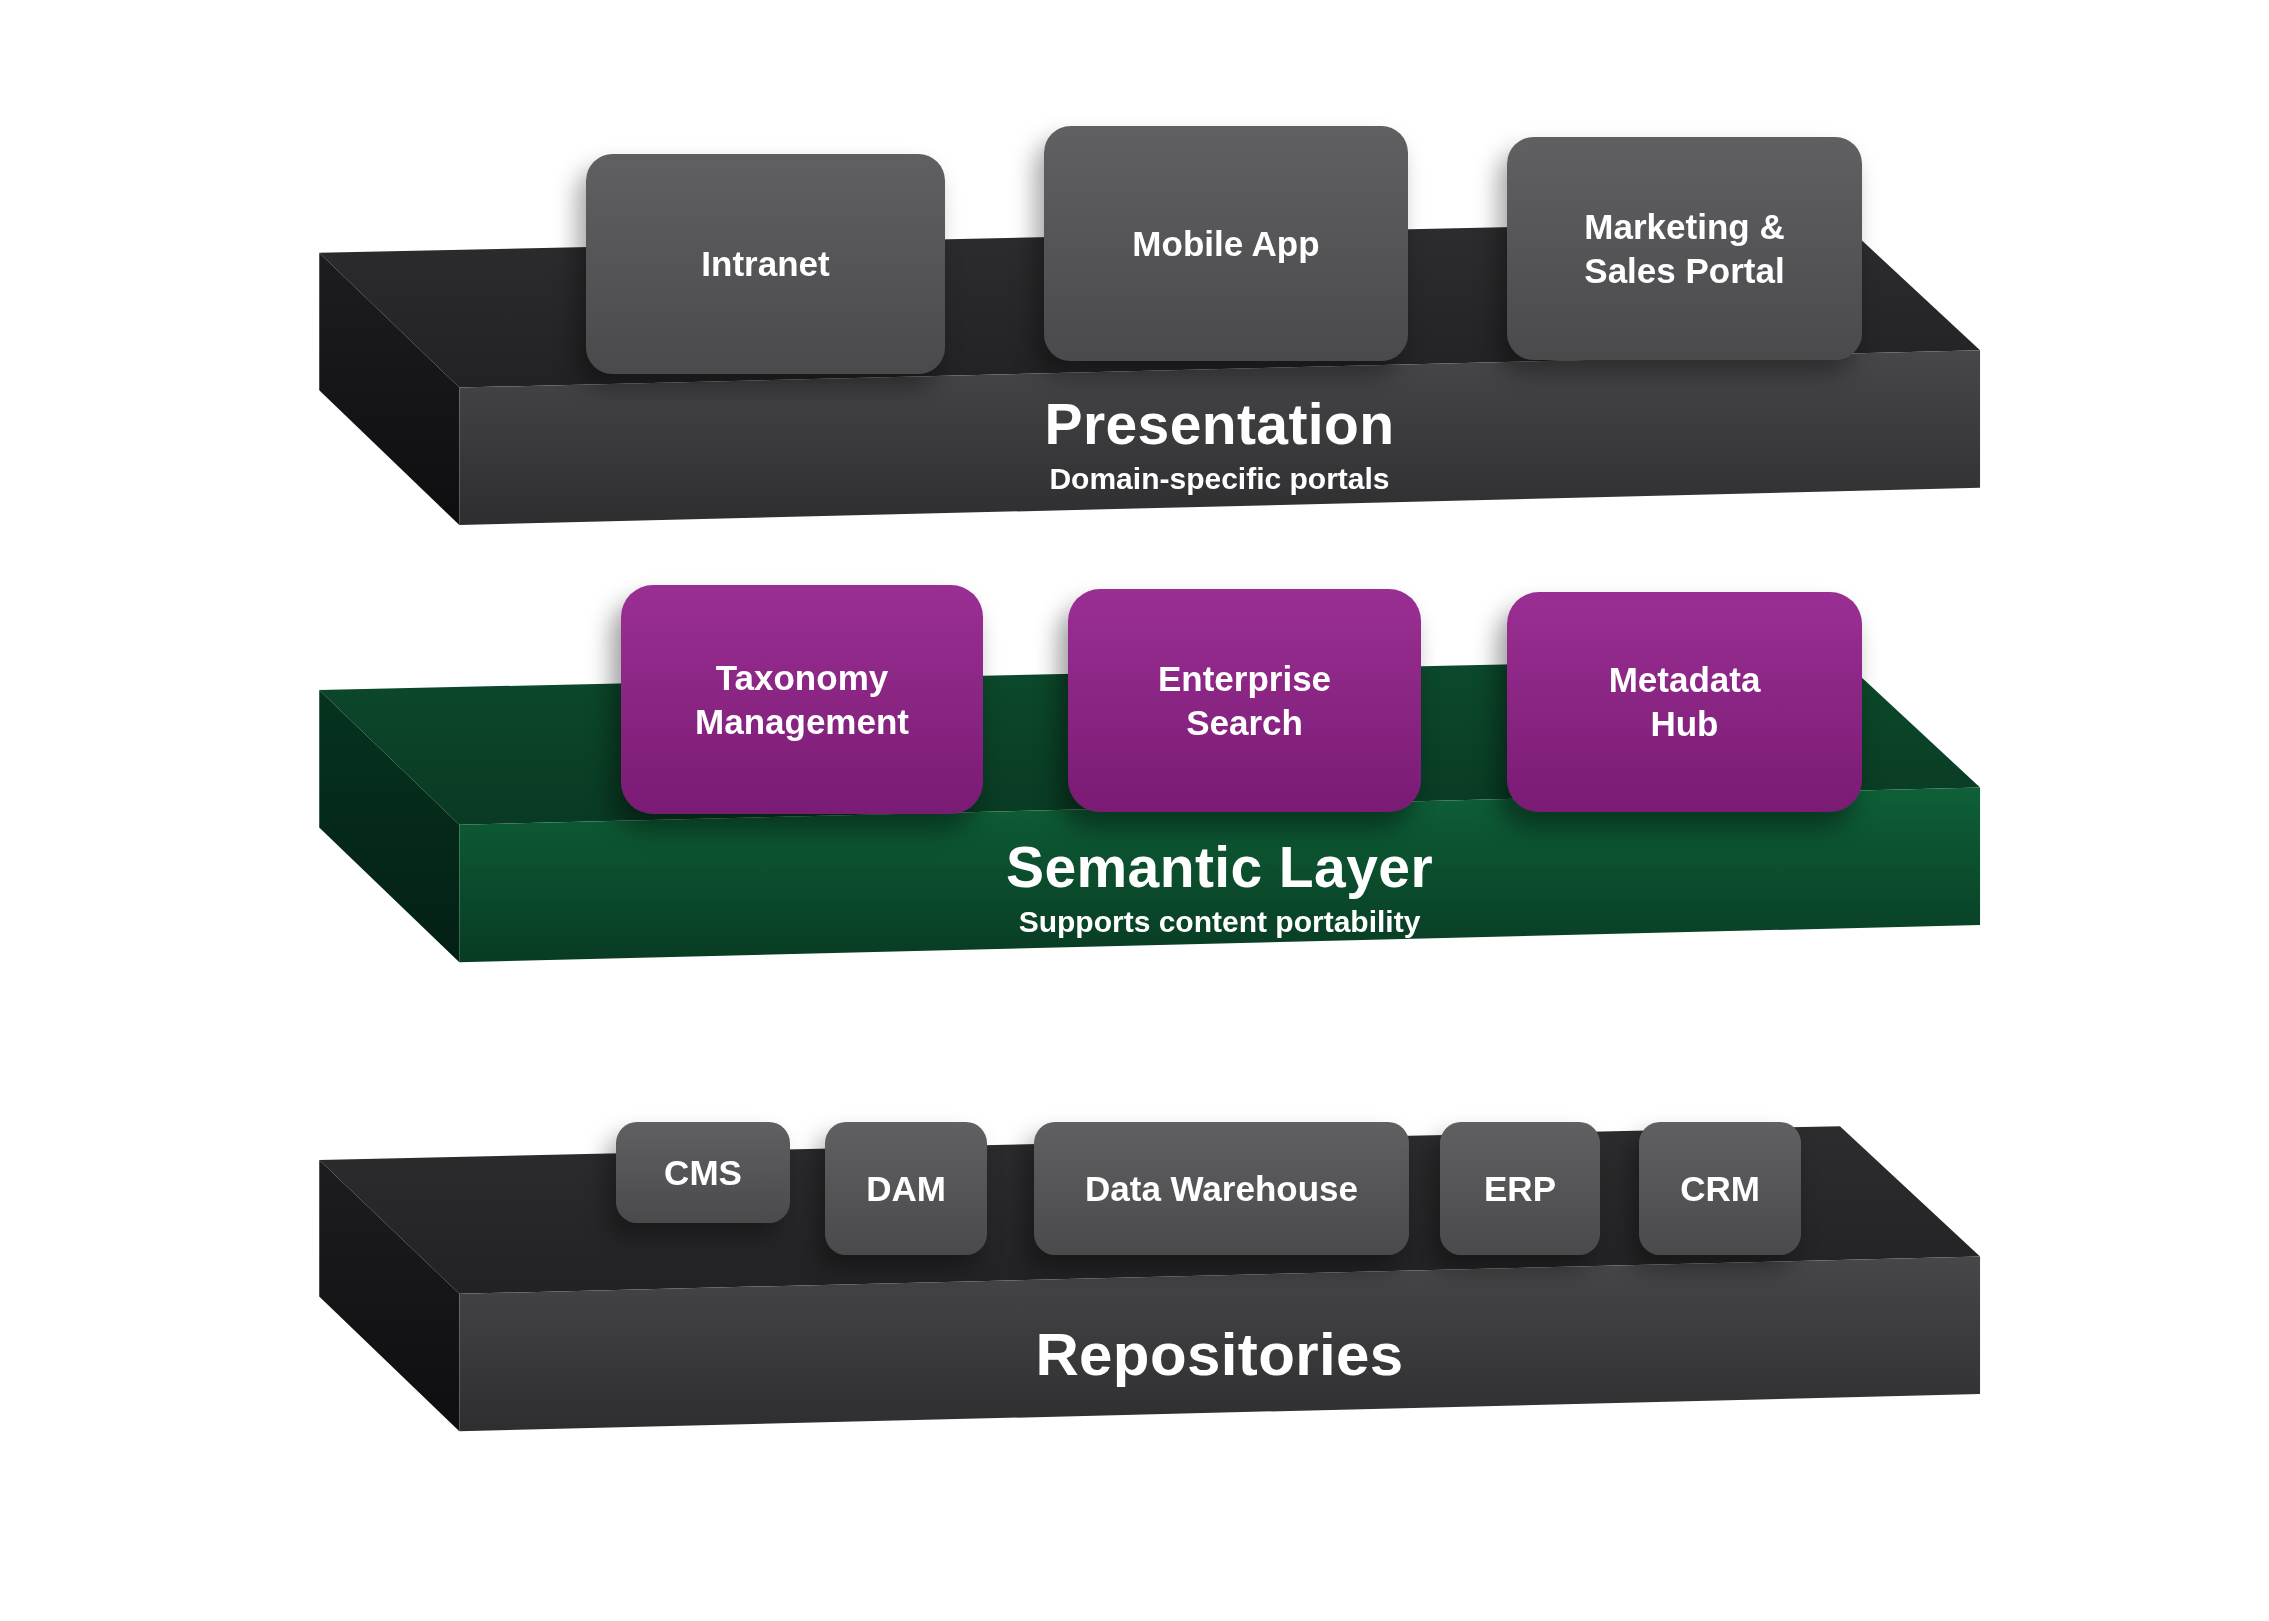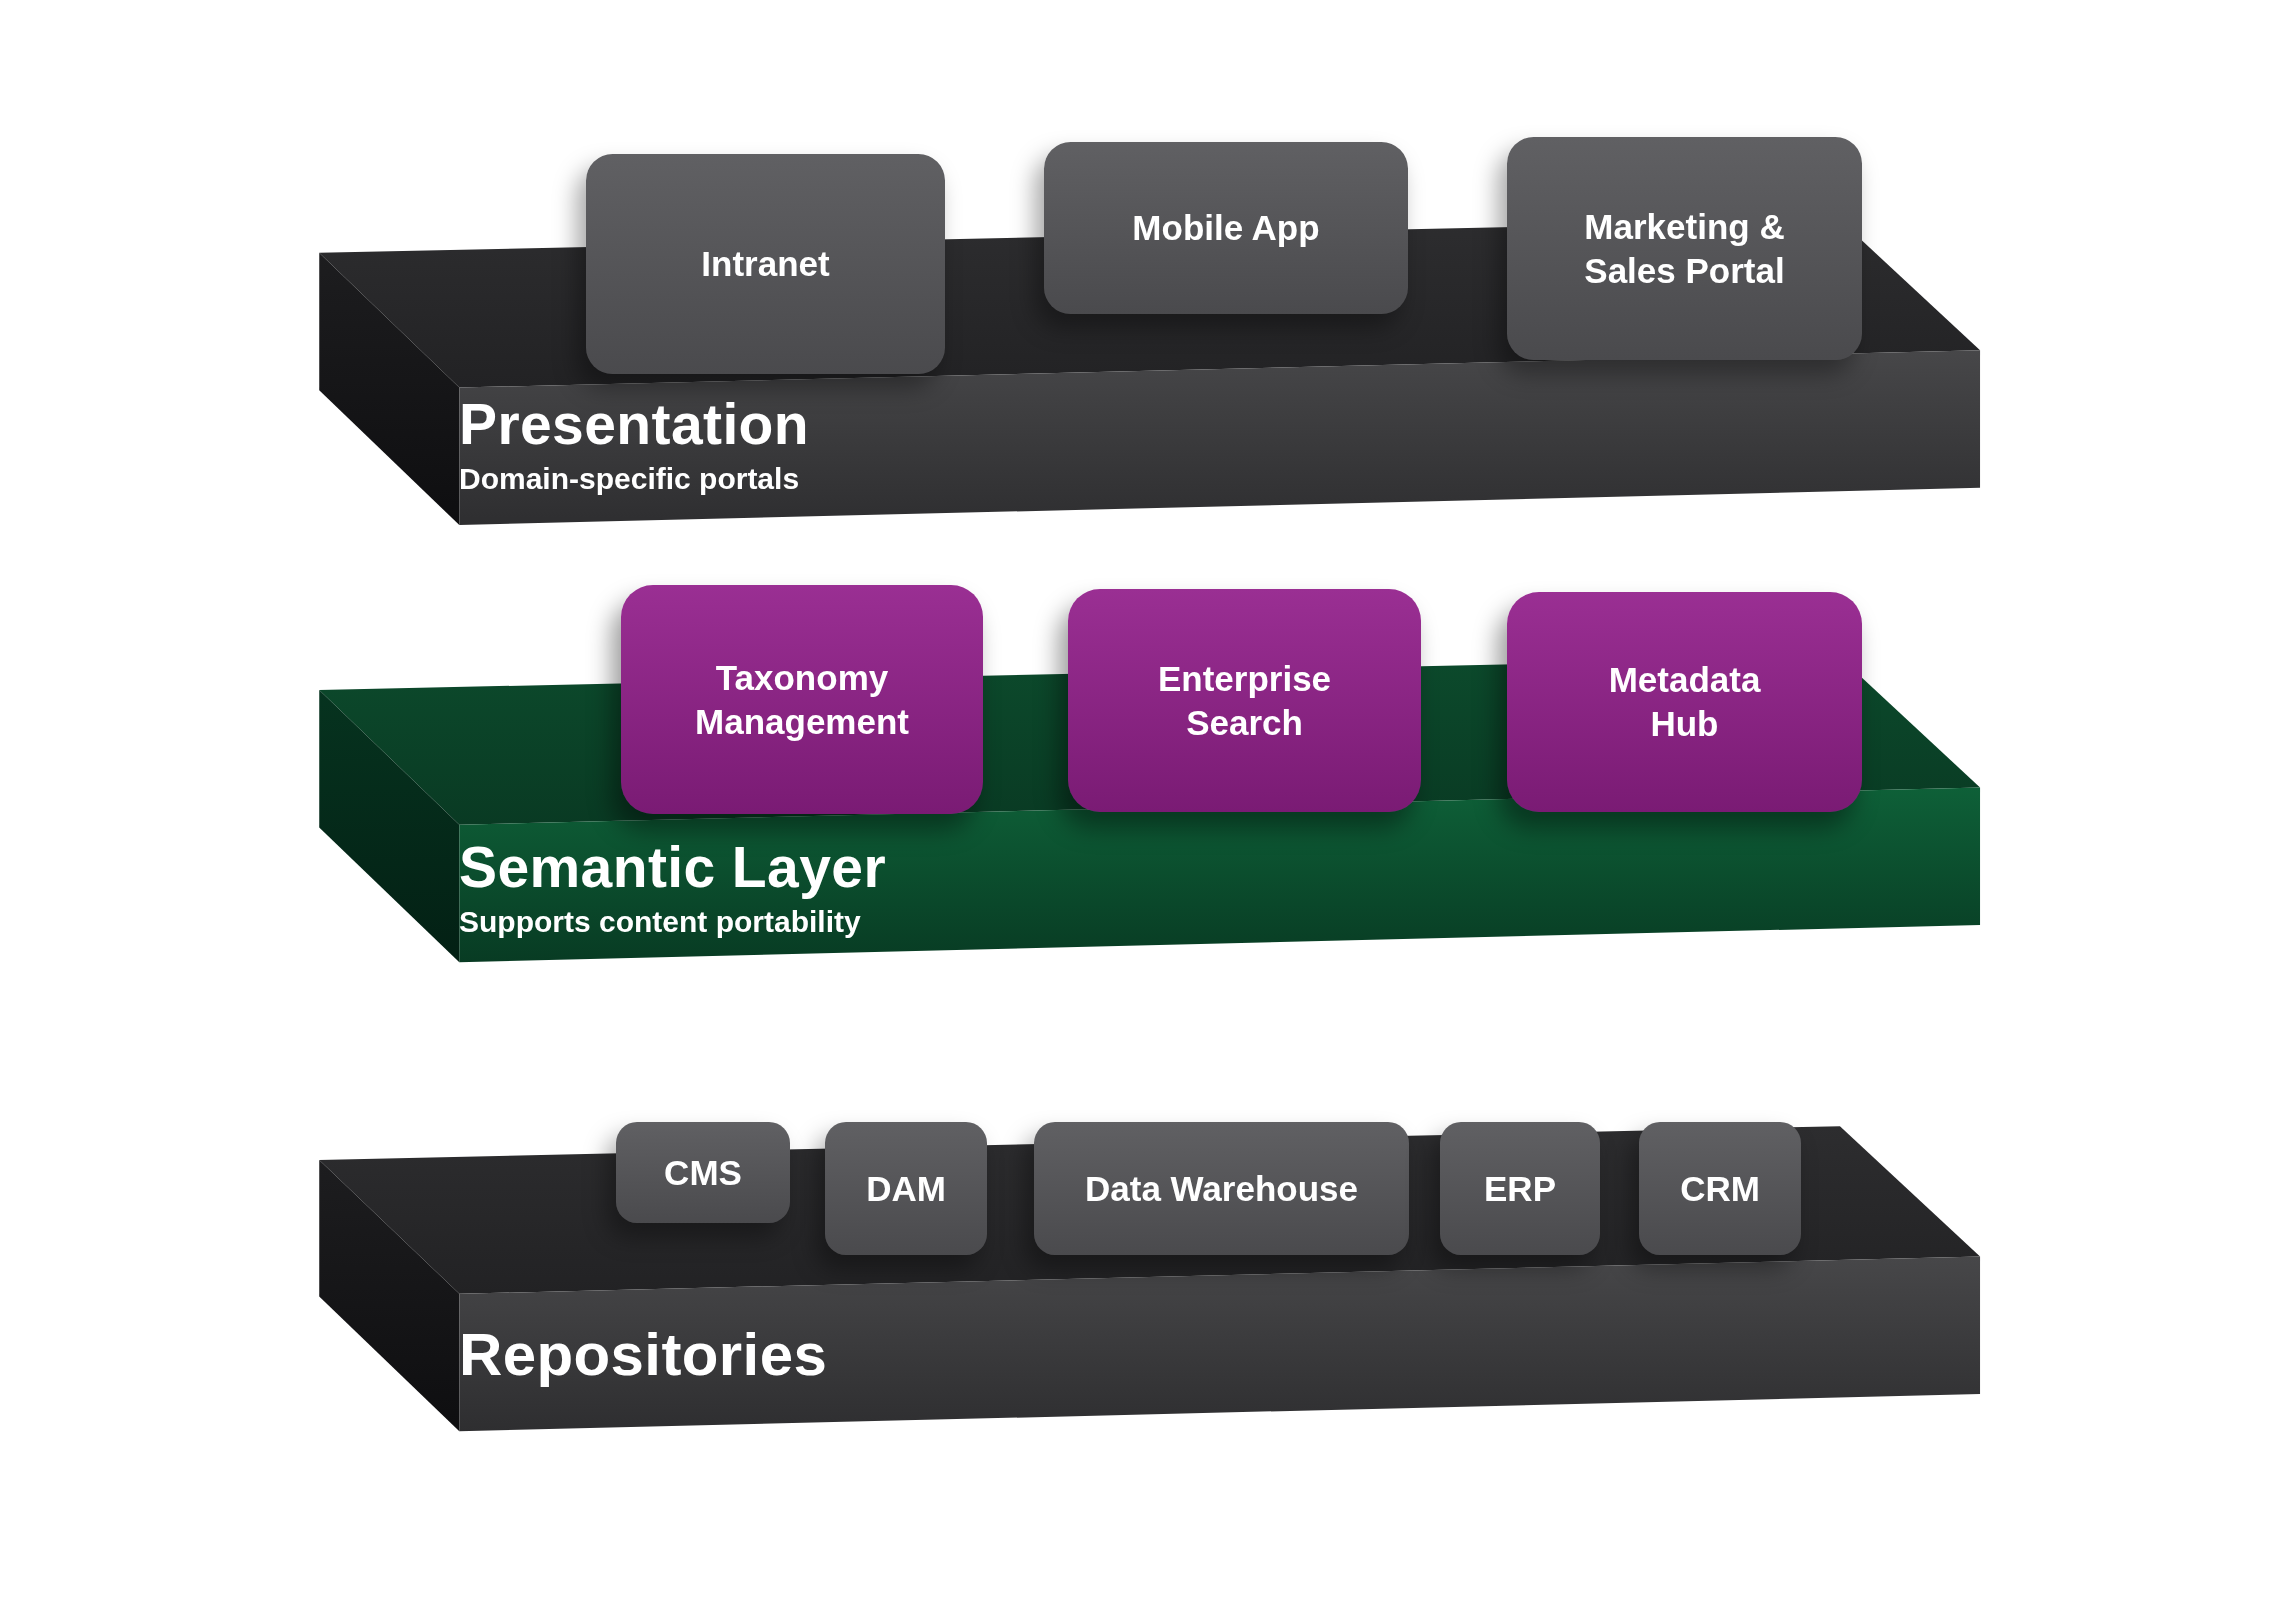--- a/index.html
+++ b/index.html
@@ -25,21 +25,21 @@
   }
   .box-gray   { background: linear-gradient(180deg, #606063 0%, #4a4a4d 100%);
                 border-radius: 26.6px;
                 box-shadow: -8.9px 14px 23px rgba(0,0,0,0.35); }
   .box-purple { background: linear-gradient(180deg, #9a2f93 0%, #7a1b74 100%);
                 border-radius: 32px;
                 box-shadow: -8.9px 16px 25px rgba(0,0,0,0.40); }
   .box-sm     { border-radius: 21px; }
   .box-line   { display: block; font-size: 35px; line-height: 1.25; }
 
-  .slab-label { position: absolute; text-align: left; color: #ffffff; }
+  .slab-label { position: absolute; text-align: center; color: #ffffff; }
   .slab-title { font-size: 57px; font-weight: 700; letter-spacing: 0.4px; line-height: 1.05; }
   .slab-title-xl { font-size: 60px; }
   .slab-sub   { font-size: 30px; font-weight: 700; margin-top: 7px; }
 </style>
 </head>
 <body>
 
 <div class="stage">
 
   <svg class="slab-svg" viewBox="0 0 2560 1829" aria-hidden="true">
@@ -85,21 +85,21 @@
     <g>
       <polygon points="360,1308 2075,1270 2233,1417 518,1459" fill="url(#grayTop)"></polygon>
       <polygon points="360,1308 518,1459 518,1614 360,1462" fill="url(#grayLeft)"></polygon>
       <polygon points="518,1459 2233,1417 2233,1572 518,1614" fill="url(#grayFront)"></polygon>
     </g>
   </svg>
 
   <div class="box box-gray" style="left:586px; top:154px; width:359px; height:220px">
     <span class="box-line">Intranet</span>
   </div>
-  <div class="box box-gray" style="left:1044px; top:142px; width:364px; height:172px">
+  <div class="box box-gray" style="left:1044px; top:126px; width:364px; height:235px">
     <span class="box-line">Mobile App</span>
   </div>
   <div class="box box-gray" style="left:1507px; top:137px; width:355px; height:223px">
     <span class="box-line">Marketing &amp;</span>
     <span class="box-line">Sales Portal</span>
   </div>
 
   <div class="slab-label" style="left:459px; top:395px; width:1521px">
     <div class="slab-title">Presentation</div>
     <div class="slab-sub">Domain-specific portals</div>

